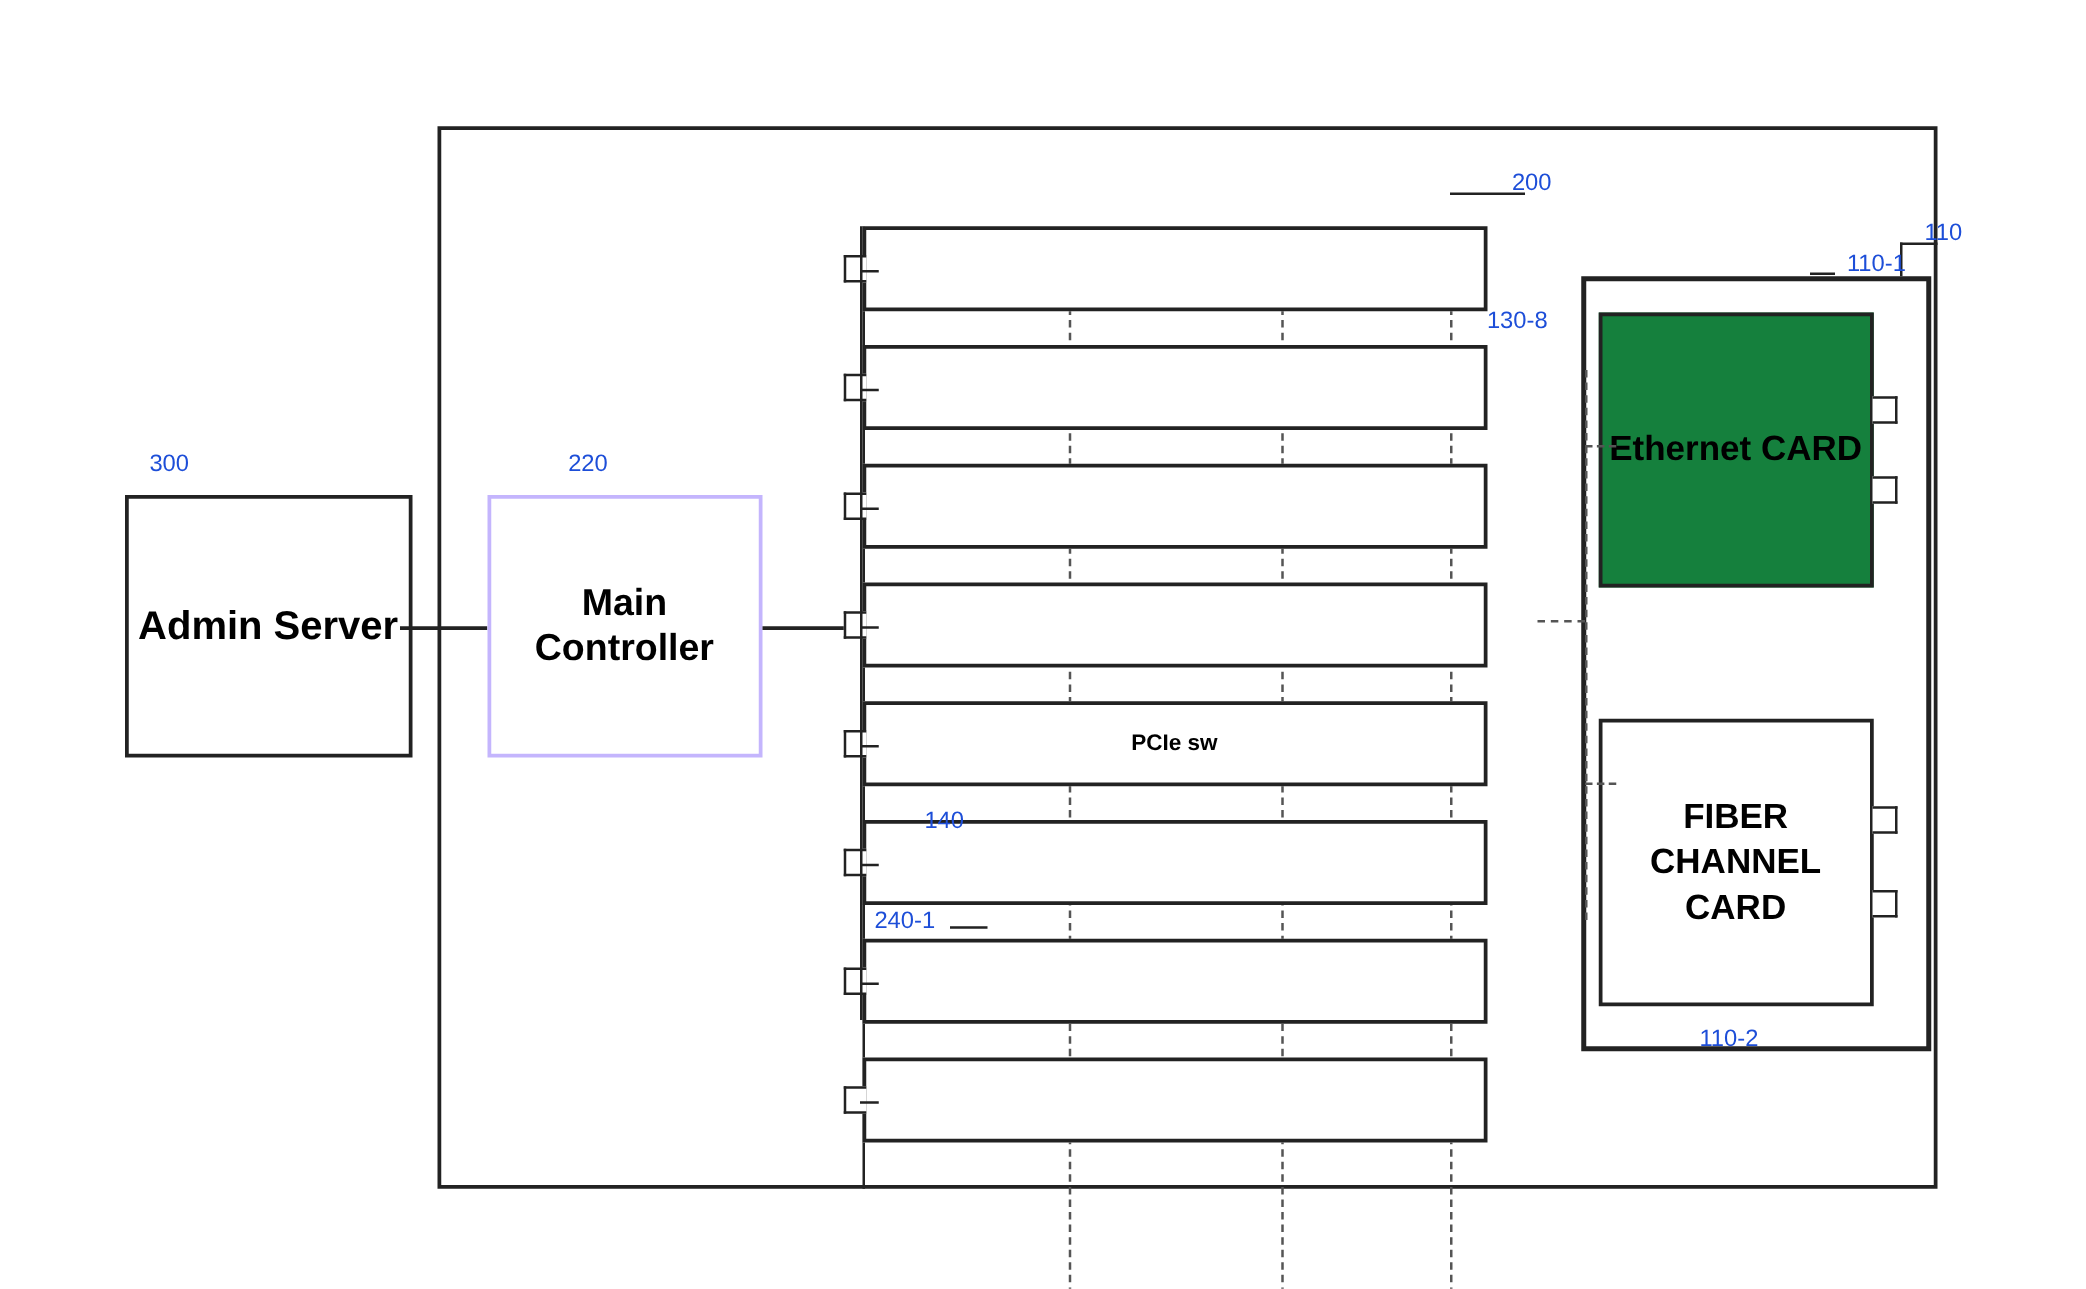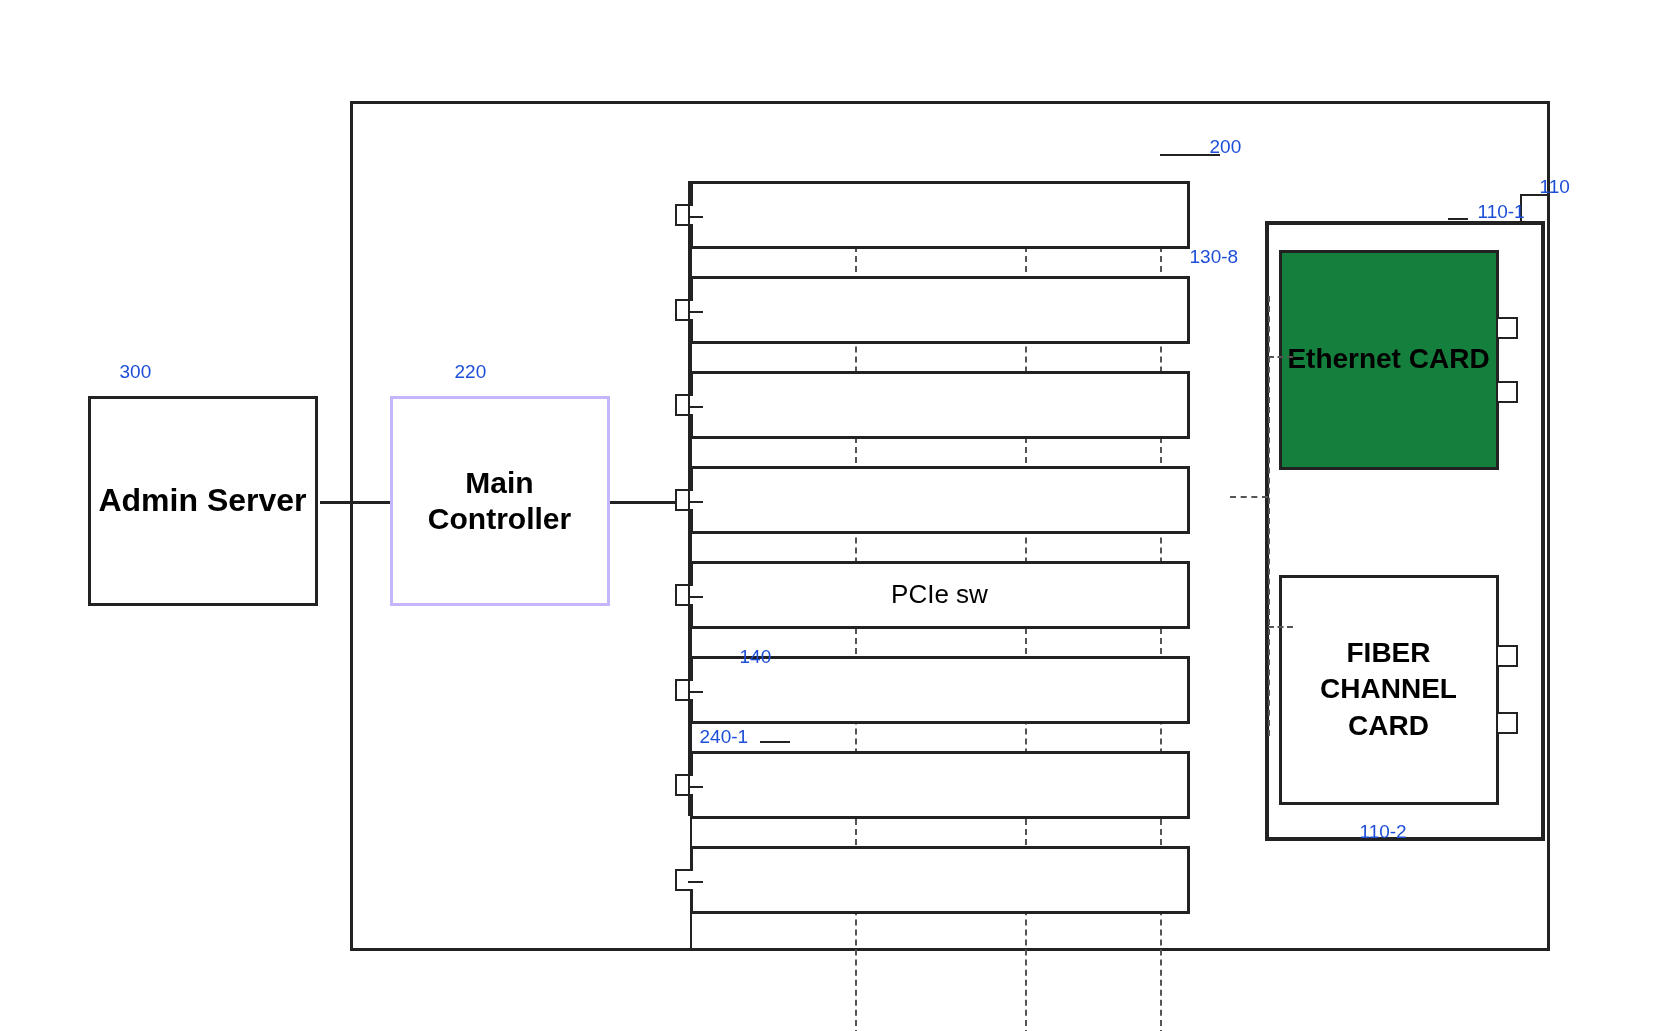--- a/index.html
+++ b/index.html
@@ -24,21 +24,21 @@
       left: 290px;
       top: 55px;
       width: 1200px;
       height: 850px;
       border: 3px solid #222;
       background: #fff;
     }
     
     .admin-server {
       position: absolute;
-      left: 28px;
+      left: 40px;
       top: 350px;
       width: 230px;
       height: 210px;
       border: 3px solid #222;
       background: #fff;
       display: flex;
       align-items: center;
       justify-content: center;
     }
     .admin-server-label {
@@ -113,22 +113,22 @@
       border: 3px solid #222;
       background: #fff;
       display: flex;
       align-items: center;
       justify-content: center;
     }
     .slot-wide {
       width: 500px;
     }
     .slot-label {
-      font-size: 26px;
-      font-weight: normal;
+      font-size: 18px;
+      font-weight: bold;
     }
     
     .dashed-v1 {
       position: absolute;
       left: 175px;
       top: 100px;
       width: 1px;
       height: 800px;
       border-left: 2px dashed #555;
     }

